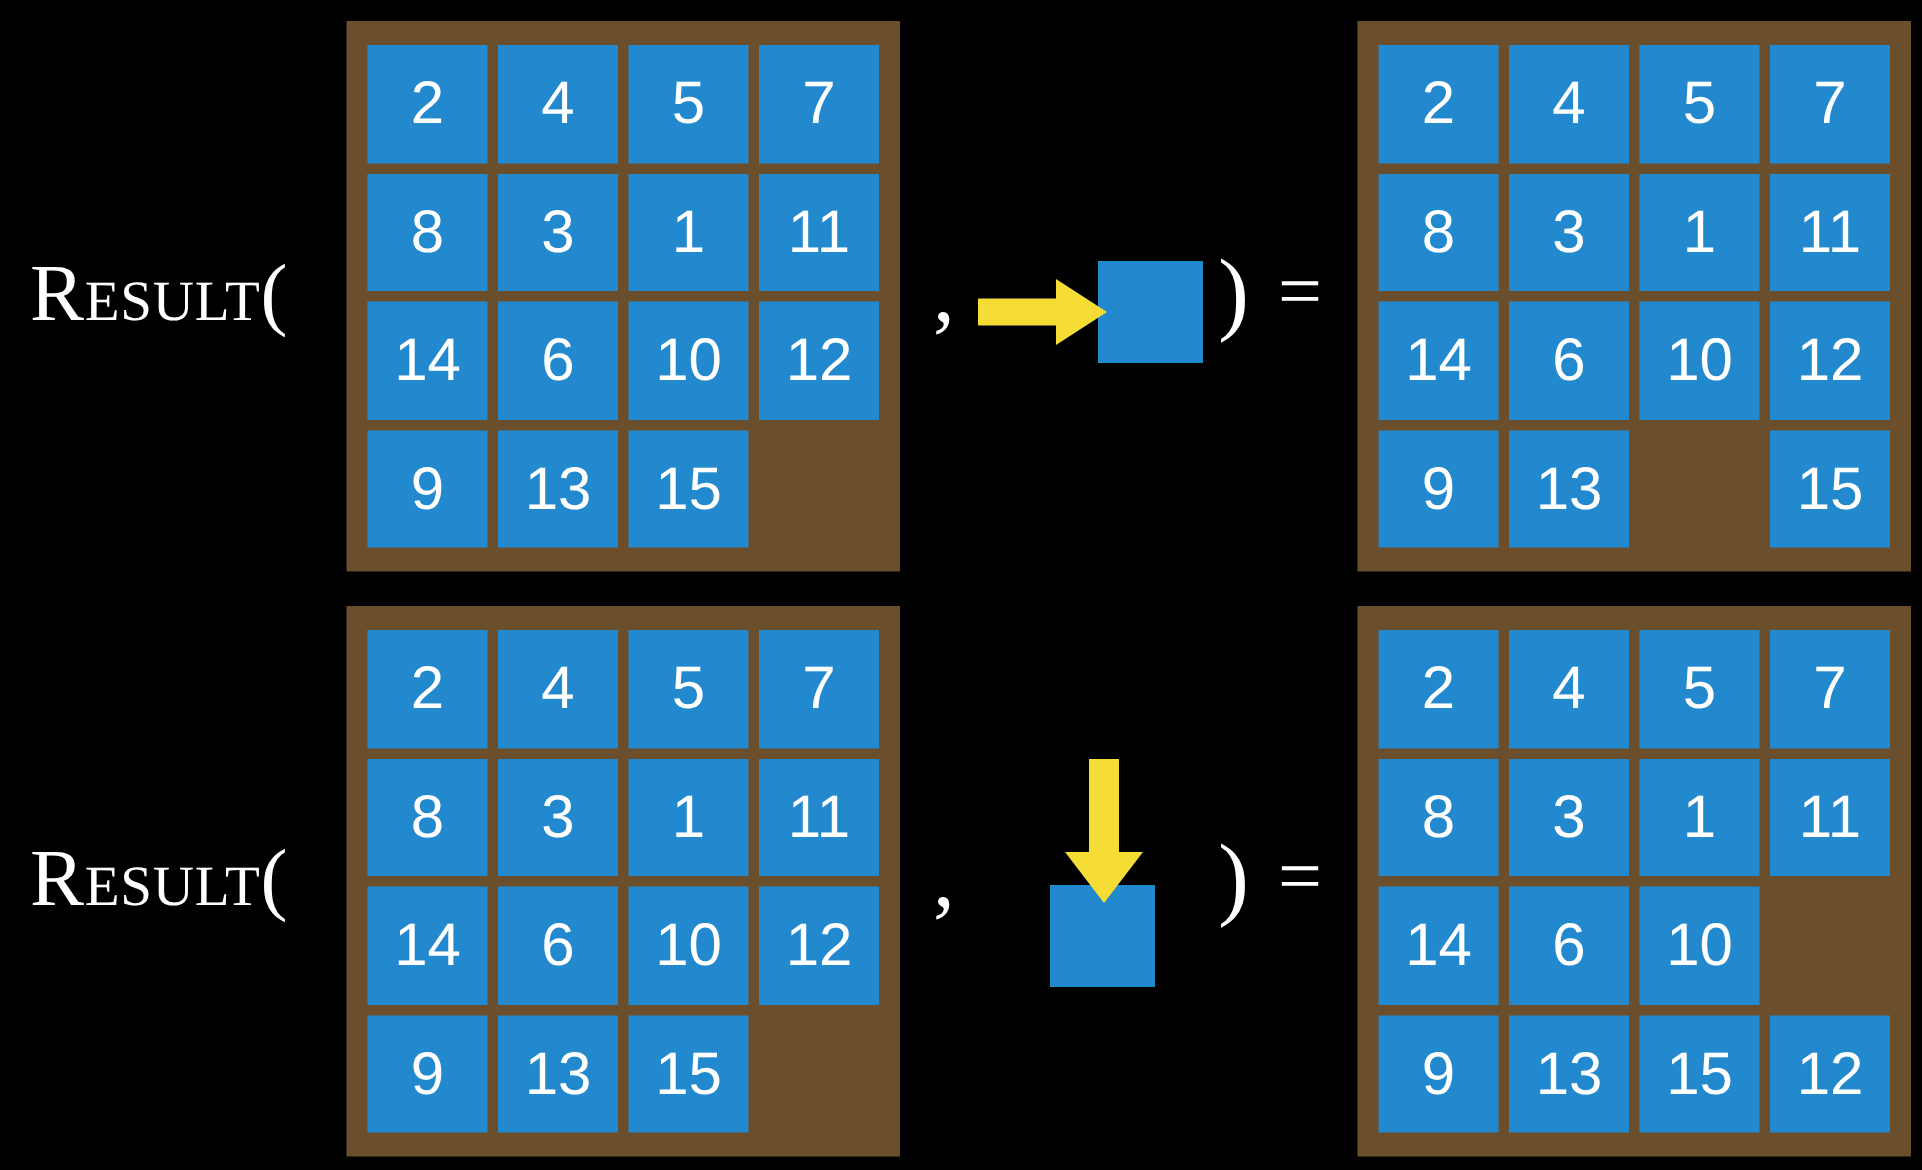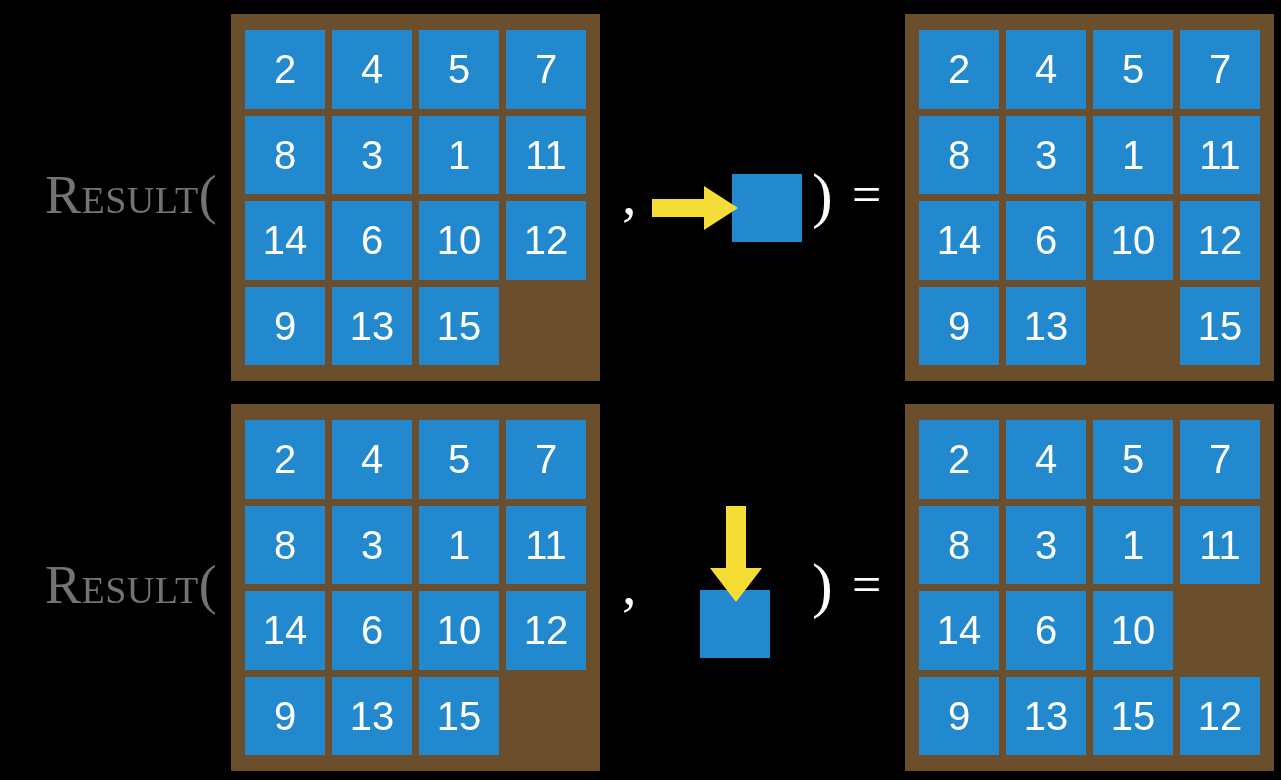--- a/index.html
+++ b/index.html
@@ -21,24 +21,24 @@
     left: 0;
     width: 1281px;
     height: 390px;
   }
   #row-0 { top: 0px; }
   #row-1 { top: 390px; }
 
   
   .result-label {
     position: absolute;
-    left: 45px;
-    top: 50%;
-    transform: translateY(-50%);
-    color: #737373;
+    left: 20px;
+    top: 50%;
+    transform: translateY(-50%);
+    color: #ffffff;
     font-family: "Liberation Serif", serif;
     font-size: 54px;
     font-variant: small-caps;
     letter-spacing: 0.5px;
     white-space: nowrap;
     line-height: 1;
   }
 
   
   .board {

